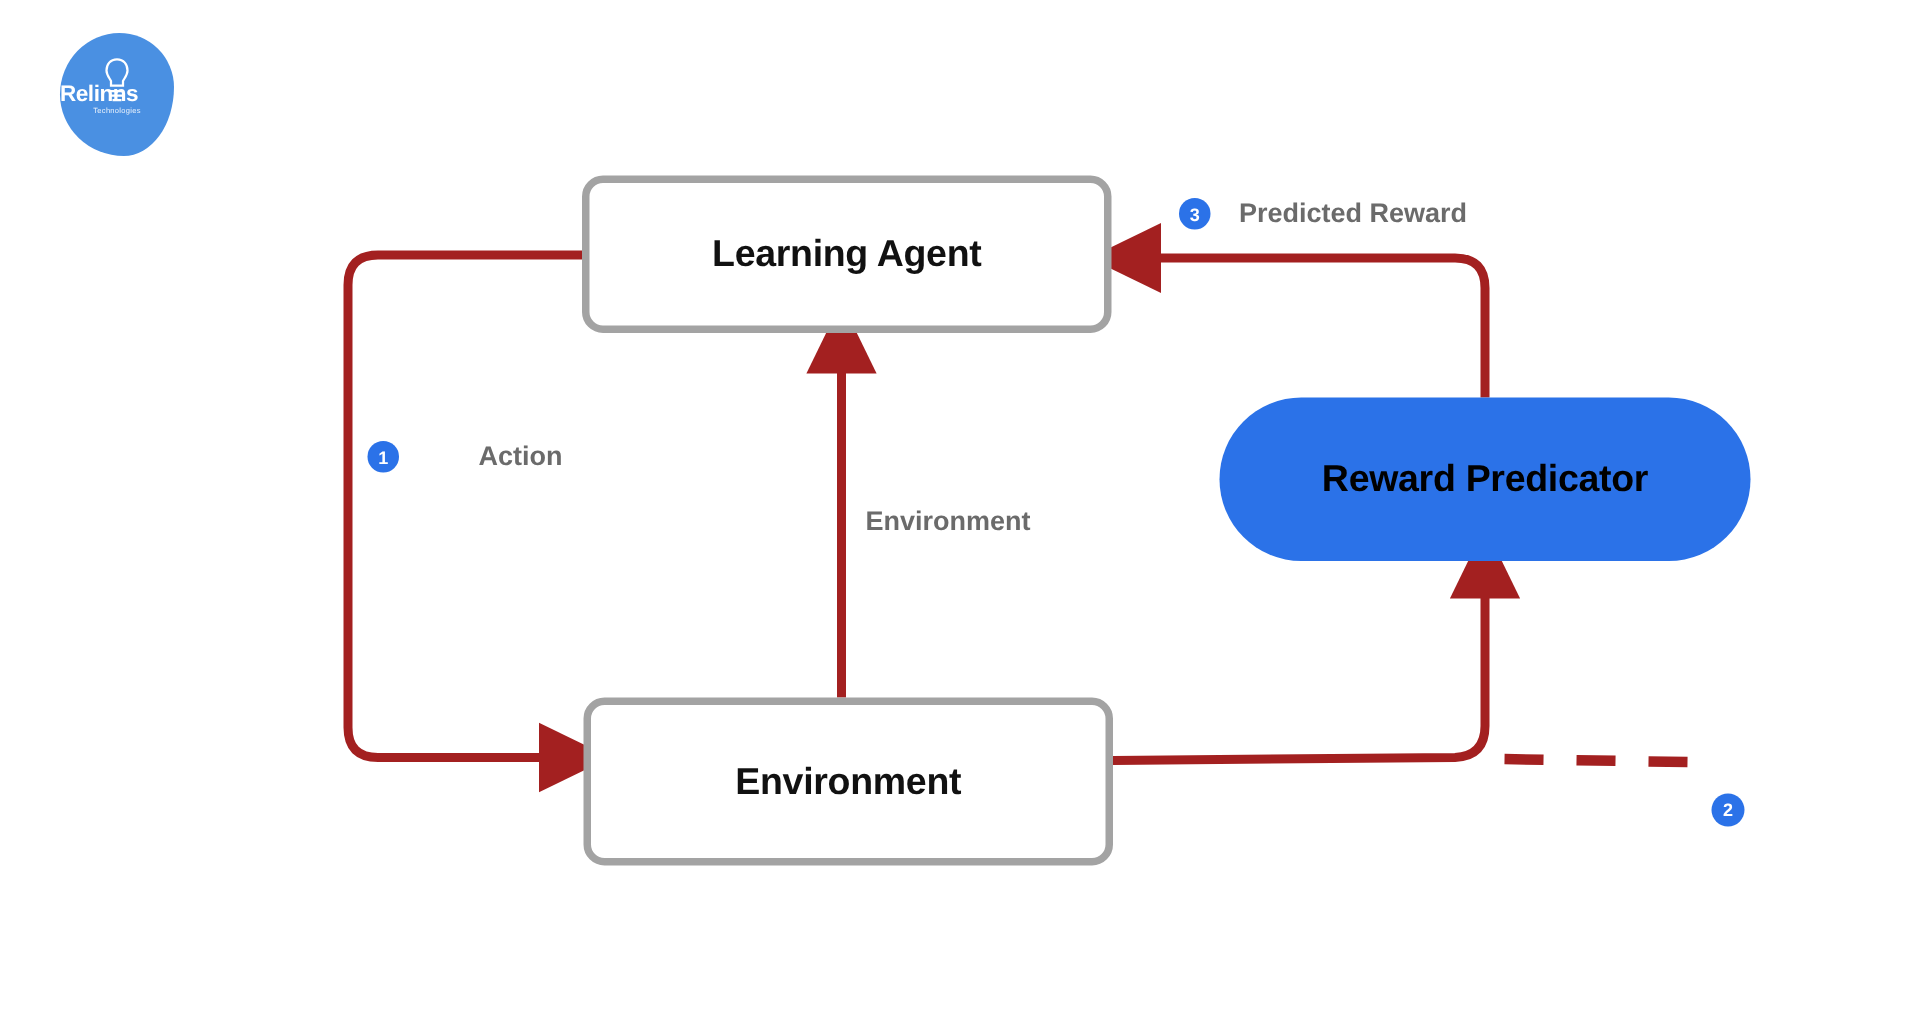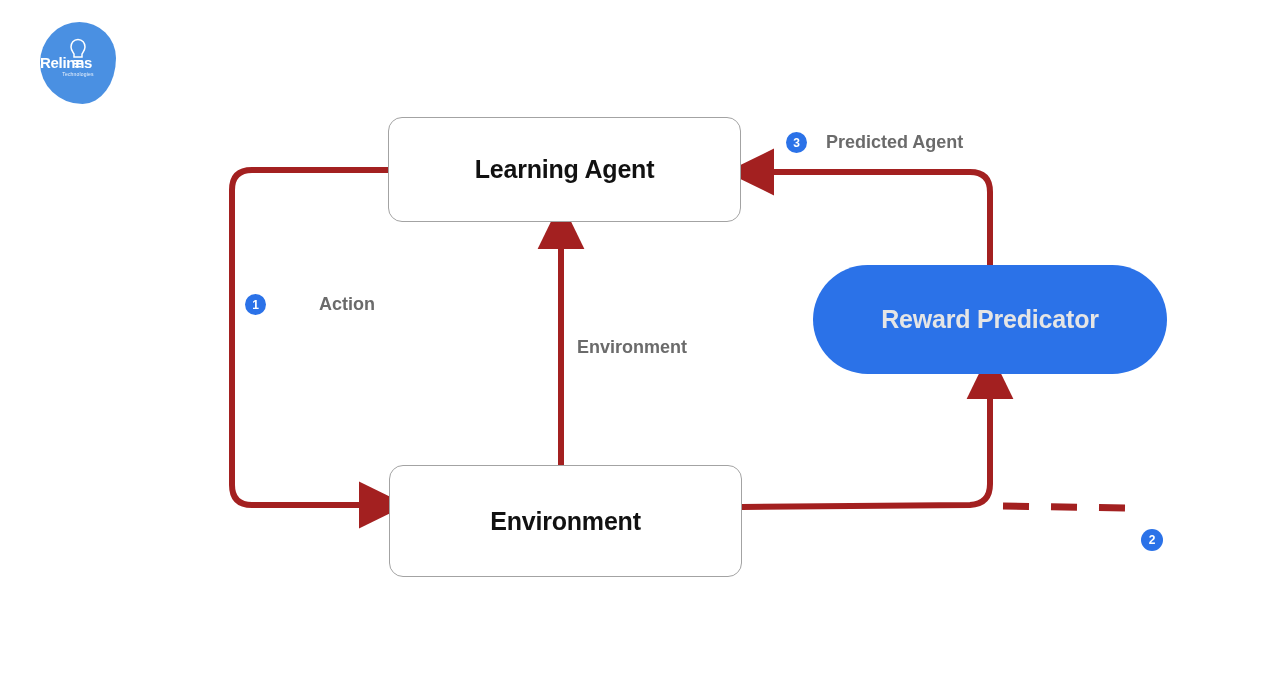--- a/index.html
+++ b/index.html
@@ -76,35 +76,35 @@
   .node {
     position: absolute;
     box-sizing: border-box;
     display: flex;
     align-items: center;
     justify-content: center;
     text-align: center;
   }
   .node-outline {
     background: #ffffff;
-    border: 1px solid #a3a3a3;
+    border: 5px solid #a3a3a3;
     border-radius: 14px;
   }
   .node-outline .node-label {
     color: #111111;
     font-size: 25px;
     font-weight: bold;
     letter-spacing: -0.2px;
   }
   .node-filled {
     background: #2b72e8;
     border-radius: 58px;
   }
   .node-filled .node-label {
-    color: #e5e5e5;
+    color: #000000;
     font-size: 25px;
     font-weight: bold;
     letter-spacing: -0.2px;
   }
 
   #node-learning-agent { left: 388px; top: 117px; width: 353px; height: 105px; }
   #node-environment    { left: 389px; top: 465px; width: 353px; height: 112px; }
   #node-reward-predicator { left: 813px; top: 265px; width: 354px; height: 109px; }
 
   
@@ -211,17 +211,17 @@
   <div class="node node-filled" id="node-reward-predicator">
     <span class="node-label">Reward Predicator</span>
   </div>
 
   <div class="badge" id="badge-action">1</div>
   <div class="edge-label" id="label-action">Action</div>
 
   <div class="edge-label" id="label-observation">Environment</div>
 
   <div class="badge" id="badge-predicted">3</div>
-  <div class="edge-label" id="label-predicted">Predicted Agent</div>
+  <div class="edge-label" id="label-predicted">Predicted Reward</div>
 
   <div class="badge" id="badge-human">2</div>
 
 </div>
 
 </body></html>

